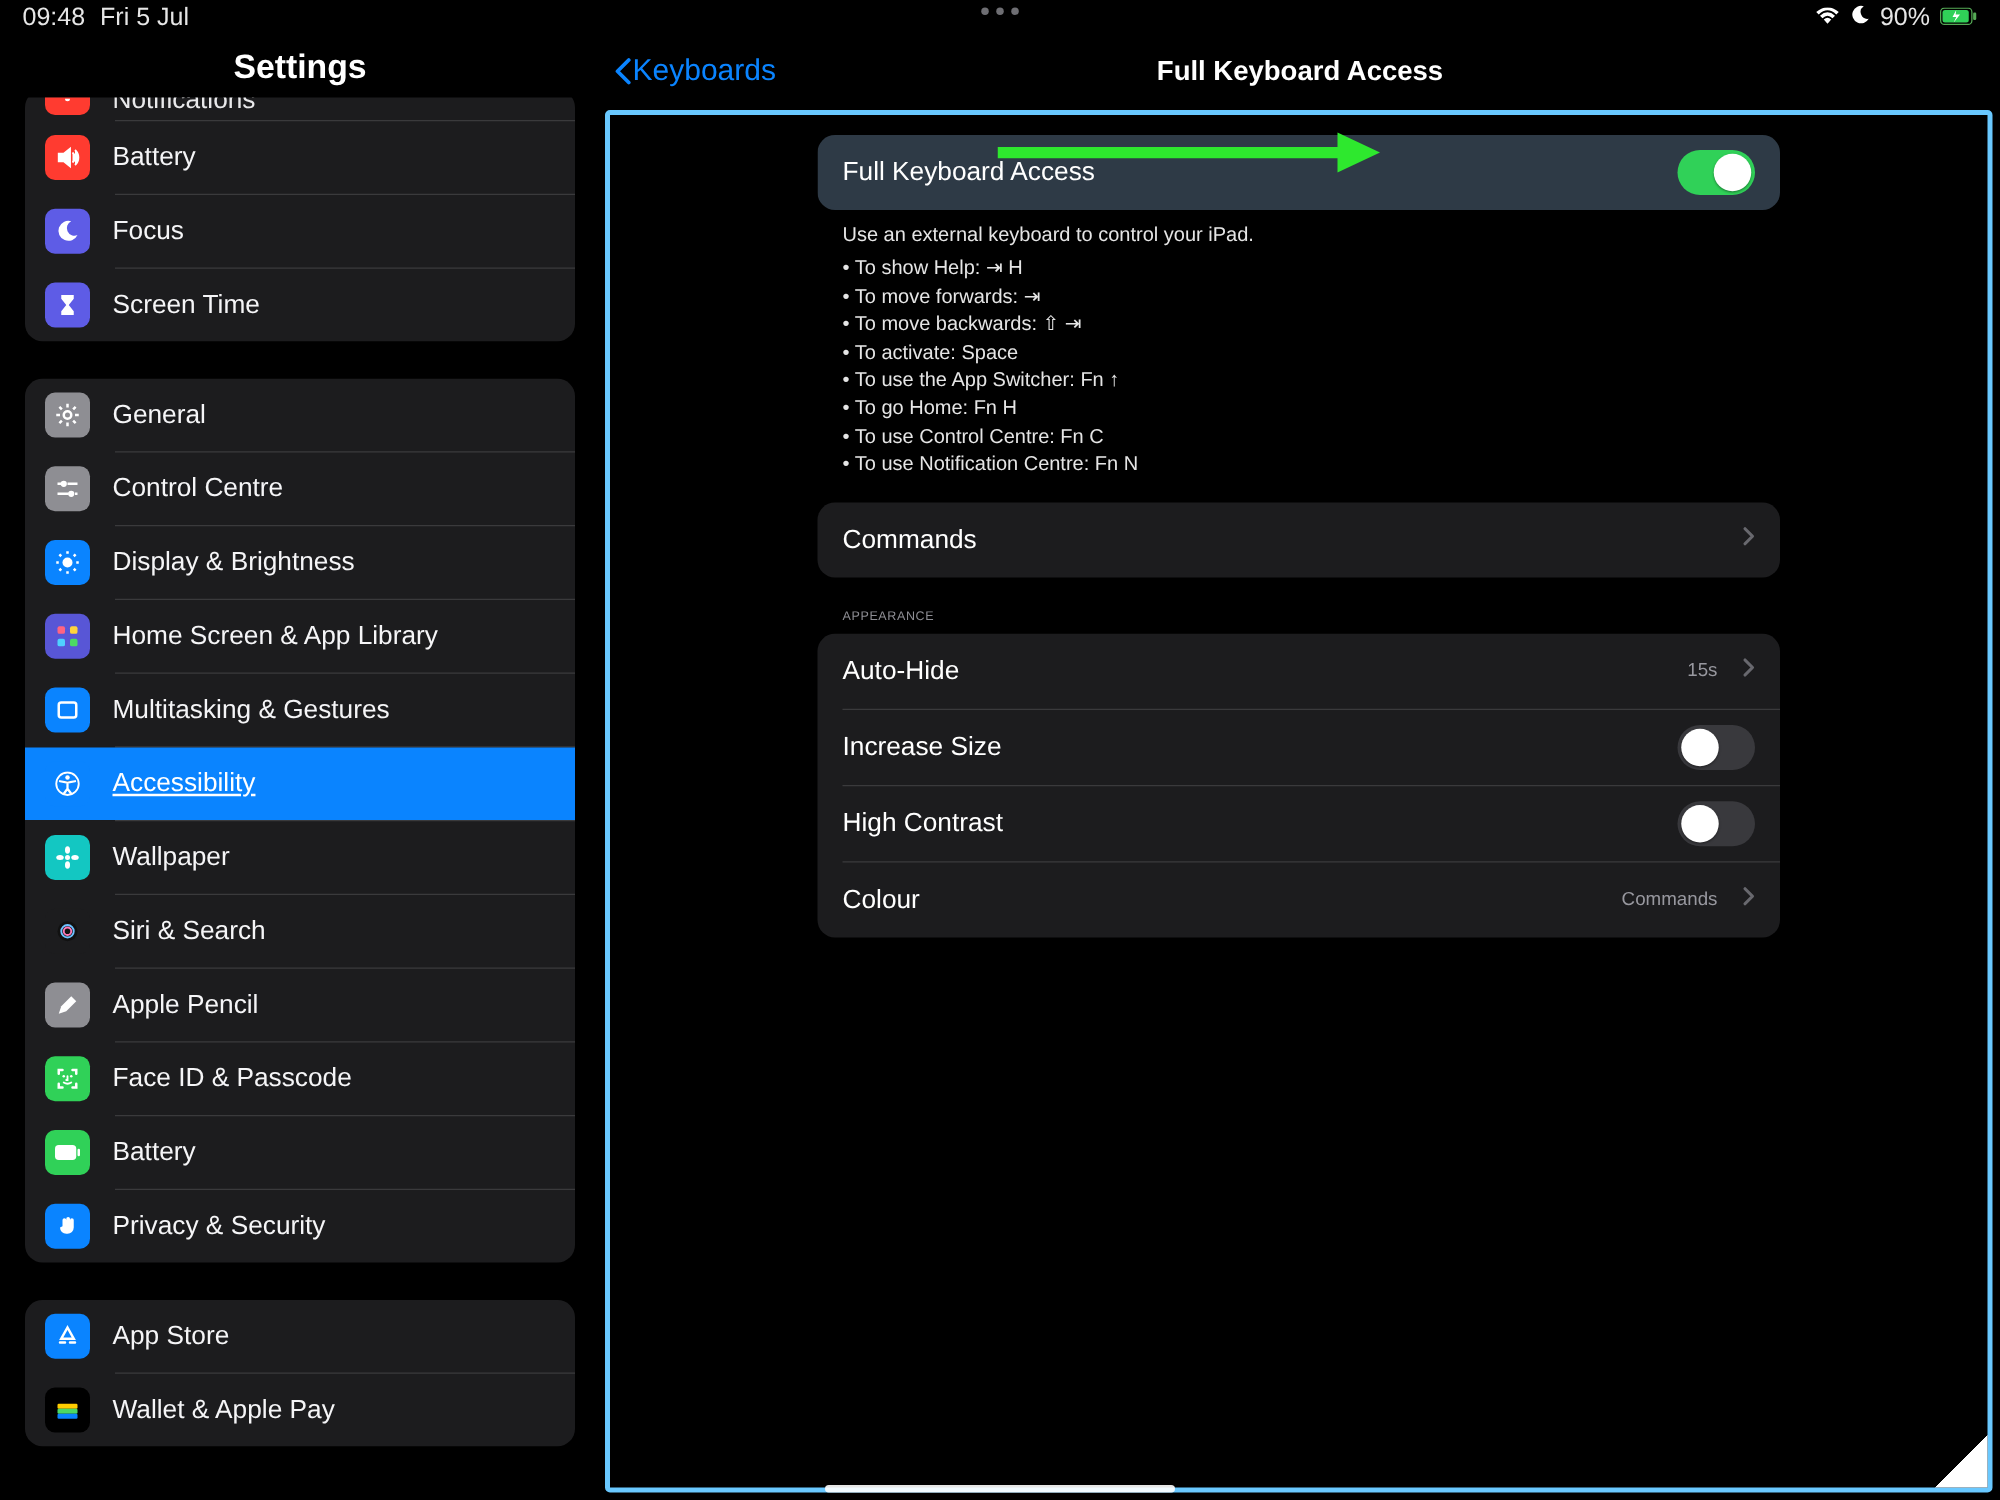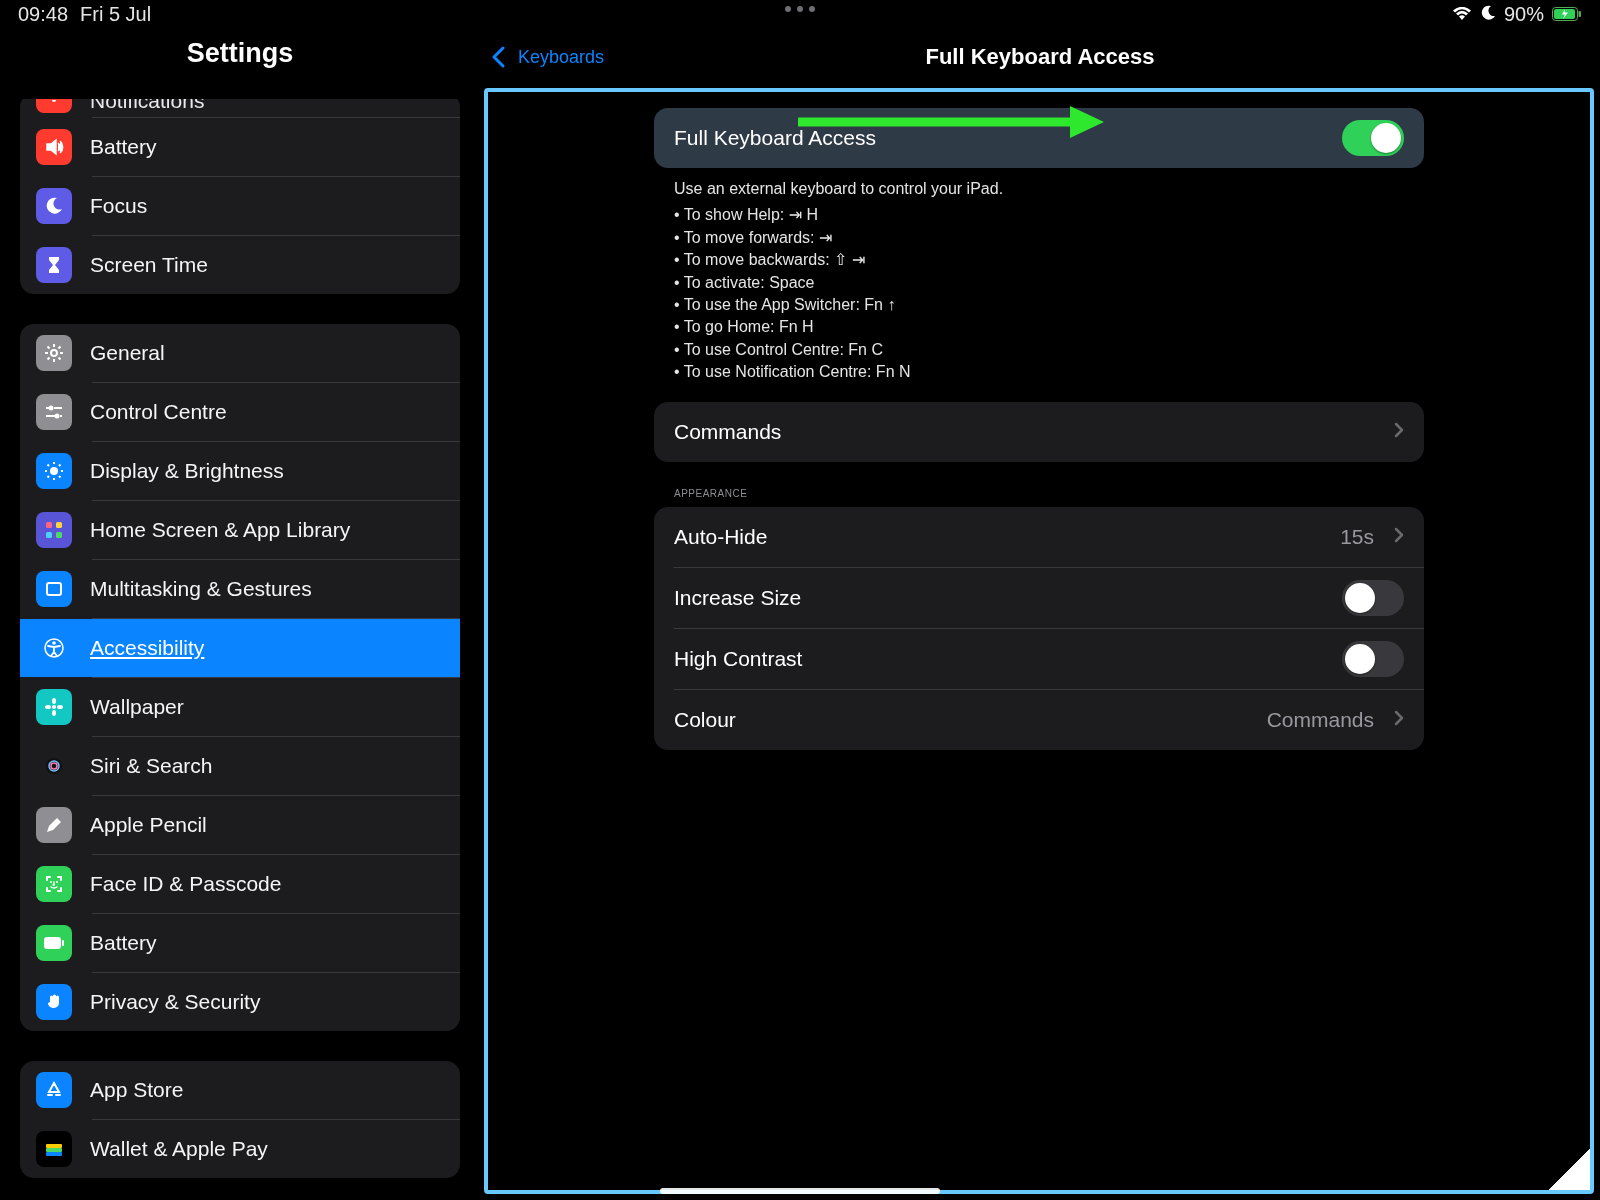--- a/index.html
+++ b/index.html
@@ -8,49 +8,49 @@
   
   .status-bar { position: absolute; top: 0; left: 0; right: 0; height: 28px; display: flex; justify-content: space-between; align-items: center; padding: 0 18px; font-size: 20px; color: #e6e6e6; }
   .status-left { display: flex; gap: 12px; }
   .status-center { position: absolute; left: 50%; top: 6px; transform: translateX(-50%); display: flex; gap: 6px; }
   .dot { width: 6px; height: 6px; border-radius: 50%; background: #6e6e73; }
   .status-right { display: flex; align-items: center; gap: 8px; }
 
   .app { position: absolute; top: 28px; left: 0; right: 0; bottom: 0; display: flex; }
 
   
-  .sidebar { width: 480px; background: #000; padding: 0 20px; display: flex; flex-direction: column; gap: 21px; }
+  .sidebar { width: 480px; background: #000; padding: 0 20px; display: flex; flex-direction: column; }
   .sidebar-header { height: 50px; display: flex; align-items: center; justify-content: center; font-size: 27px; font-weight: 600; }
   .sidebar-scroll { flex: 1; overflow: hidden; }
 
   .group { background: #1c1c1e; border-radius: 14px; margin-bottom: 30px; overflow: hidden; }
   .group.first { margin-top: -6px; }
   .group .row { display: flex; align-items: center; height: 58px; padding: 0 16px; cursor: pointer; }
   .row-sep { height: 1px; background: #3a3a3c; margin-left: 72px; }
   .row.cut { height: 24px; align-items: flex-end; padding-bottom: 4px; }
   .row.selected { background: #0a84ff; text-decoration: underline; }
   .row.selected .row-label { color: #fff; }
   .row-icon { width: 36px; height: 36px; border-radius: 8px; margin-right: 18px; display: flex; align-items: center; justify-content: center; font-size: 18px; color: #fff; flex-shrink: 0; }
   .row-label { font-size: 21px; color: #f5f5f7; }
 
   
   .detail { flex: 1; position: relative; }
   .detail-inner { position: absolute; top: 60px; left: 4px; right: 6px; bottom: 6px; border: 4px solid #69c8ff; border-radius: 4px; padding-top: 16px; }
   .detail-header { position: absolute; top: 0; left: 0; right: 0; height: 58px; display: flex; align-items: center; }
-  .back { position: absolute; left: 10px; display: flex; align-items: center; gap: 12px; color: #0a84ff; font-size: 18px; cursor: pointer; }
+  .back { position: absolute; left: 10px; display: flex; align-items: center; gap: 0; color: #0a84ff; font-size: 24px; cursor: pointer; }
   .detail-title { margin: 0 auto; font-size: 22px; font-weight: 600; }
 
   .detail-content { width: 770px; margin: 0 auto; }
 
   .cell-group { background: #1c1c1e; border-radius: 14px; overflow: hidden; }
   .cell { display: flex; align-items: center; justify-content: space-between; padding: 0 20px; height: 60px; }
   .cell.highlighted { background: #2e3a46; }
   .cell-sep { height: 1px; background: #3a3a3c; margin-left: 20px; }
   .cell-label { font-size: 21px; }
-  .cell-value { font-size: 21px; color: #98989f; margin-left: auto; margin-right: 10px; }
+  .cell-value { font-size: 15px; color: #98989f; margin-left: auto; margin-right: 10px; }
   .cell-right { display: flex; align-items: center; gap: 10px; }
 
   .toggle { width: 62px; height: 36px; border-radius: 18px; position: relative; cursor: pointer; }
   .toggle .knob { position: absolute; top: 3px; width: 30px; height: 30px; border-radius: 50%; background: #fff; box-shadow: 0 1px 2px rgba(0,0,0,0.4); transition: left .2s; }
   .toggle.on { background: #30d158; }
   .toggle.on .knob { left: 29px; }
   .toggle.off { background: #39393d; }
   .toggle.off .knob { left: 3px; }
 
   .chevron { color: #666; font-size: 20px; }

